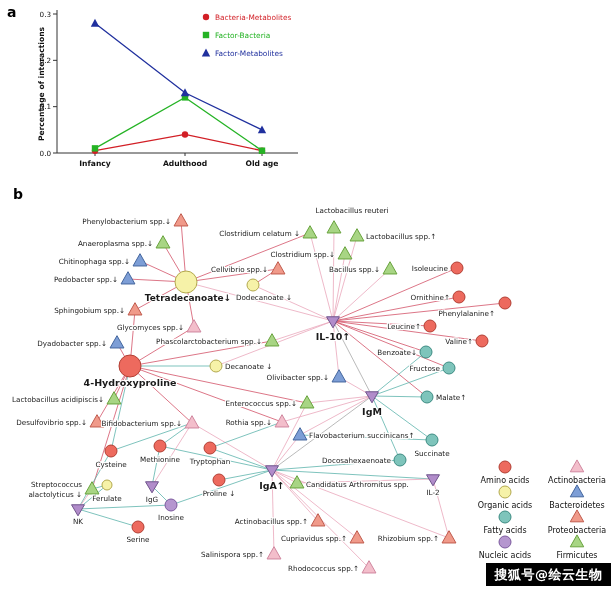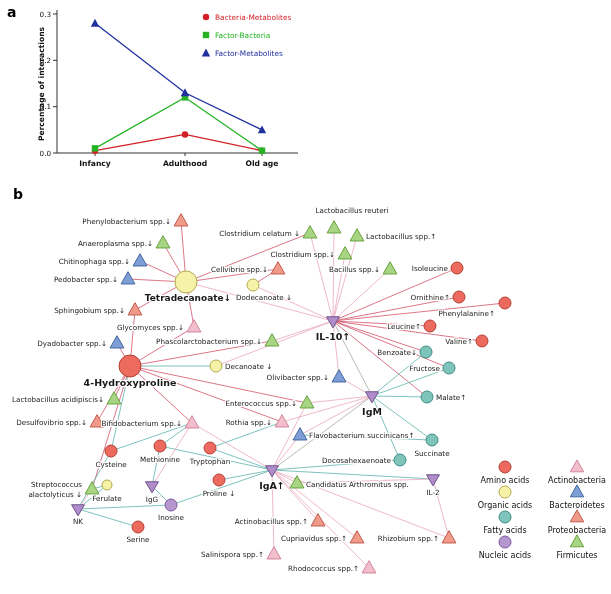--- a/index.html
+++ b/index.html
@@ -394,13 +394,14 @@
           <text x="577" y="533" text-anchor="middle" font-size="8" fill="#111">Proteobacteria</text>
         </g>
         <g>
           <path d="M 577 534.92 L 570.274 546.8144 L 583.726 546.8144 Z" fill="#a8d584" stroke="#69a33e" stroke-width="1"></path>
           <text x="577" y="558" text-anchor="middle" font-size="8" fill="#111">Firmicutes</text>
         </g>
       </g>
     </svg>
   <div class="panel-label" id="panel-a-label">a</div>
   <div class="panel-label" id="panel-b-label">b</div>
+  <div class="watermark">搜狐号@绘云生物</div>
 </div>
 
 </body></html>

